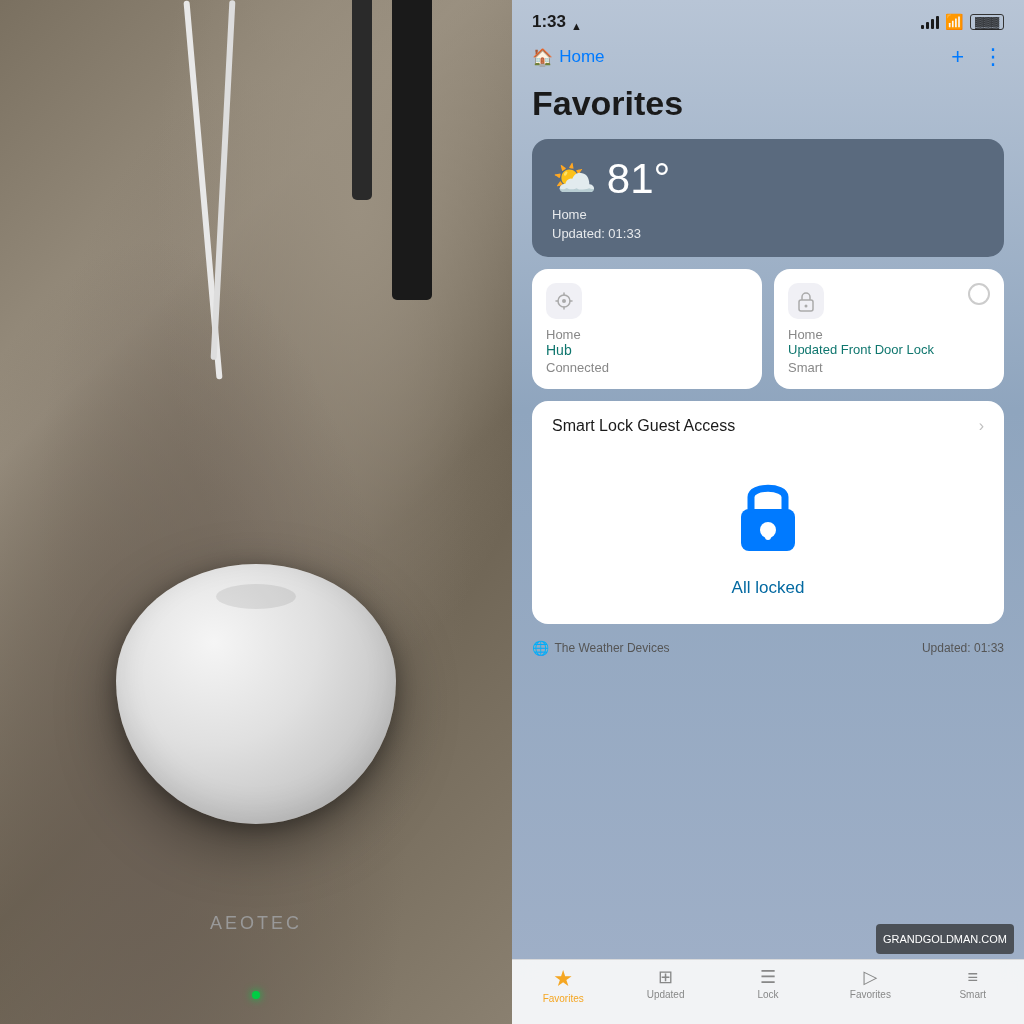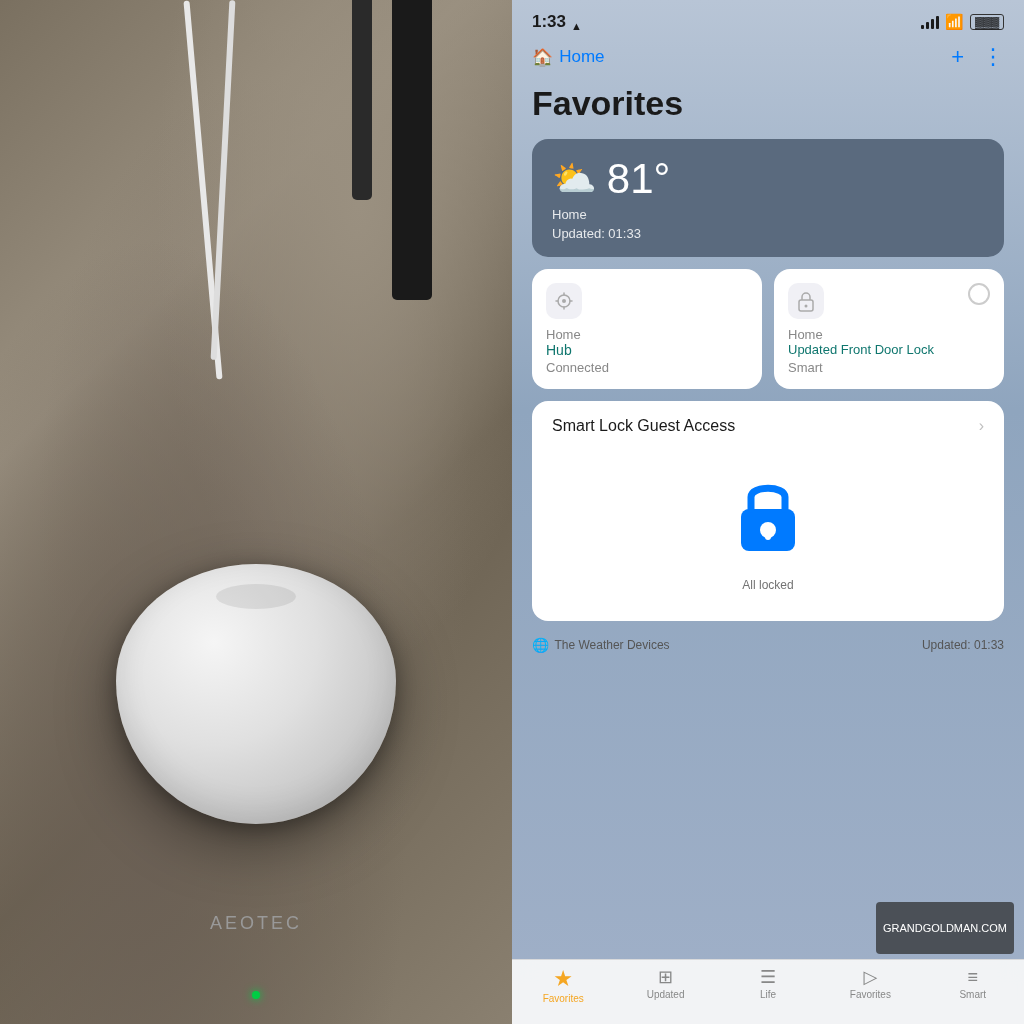--- a/index.html
+++ b/index.html
@@ -347,22 +347,22 @@
       gap: 12px;
     }
 
     .lock-icon-large {
       font-size: 72px;
       color: #007aff;
       line-height: 1;
     }
 
     .lock-status-text {
-      font-size: 12px;
-      color: #737373;
+      font-size: 17px;
+      color: #0369a1;
       font-weight: 400;
     }
 
     
     .weather-footer {
       display: flex;
       justify-content: space-between;
       align-items: center;
       padding: 8px 20px;
       font-size: 12px;
@@ -414,21 +414,21 @@
     .tab-item.active .tab-label { color: #f5a623; }
 
     
     .watermark {
       position: absolute;
       bottom: 70px;
       right: 10px;
       background: rgba(40,40,40,0.7);
       color: white;
       font-size: 11px;
-      padding: 20px 7px;
+      padding: 9px 7px;
       border-radius: 4px;
     }
 
     
     .weather-cloud-icon {
       font-size: 36px;
       line-height: 1;
     }
   </style>
 </head>
@@ -564,21 +564,21 @@
     <div class="tab-item active">
       <span class="tab-icon">★</span>
       <span class="tab-label" style="color:#f5a623;">Favorites</span>
     </div>
     <div class="tab-item">
       <span class="tab-icon" style="color:#888; font-size:18px;">⊞</span>
       <span class="tab-label">Updated</span>
     </div>
     <div class="tab-item">
       <span class="tab-icon" style="color:#888; font-size:18px;">☰</span>
-      <span class="tab-label">Life</span>
+      <span class="tab-label">Lock</span>
     </div>
     <div class="tab-item">
       <span class="tab-icon" style="color:#888; font-size:18px;">▷</span>
       <span class="tab-label">Favorites</span>
     </div>
     <div class="tab-item">
       <span class="tab-icon" style="color:#888; font-size:18px;">≡</span>
       <span class="tab-label">Smart</span>
     </div>
   </div>

